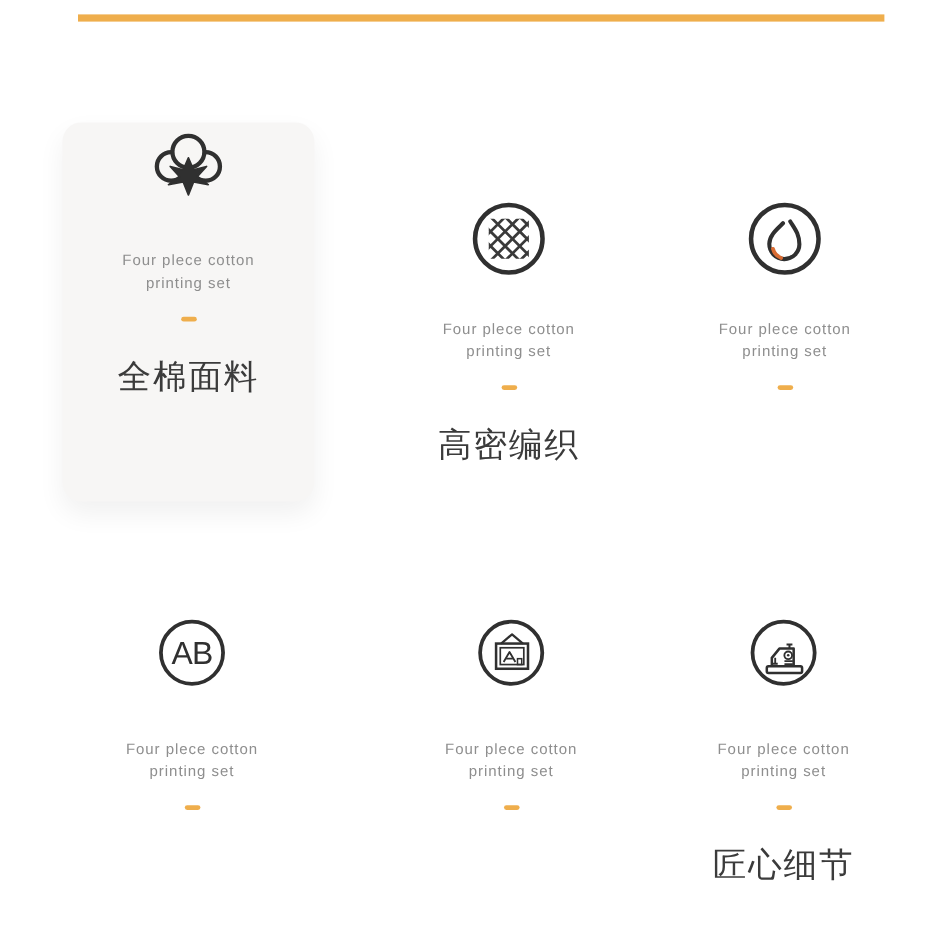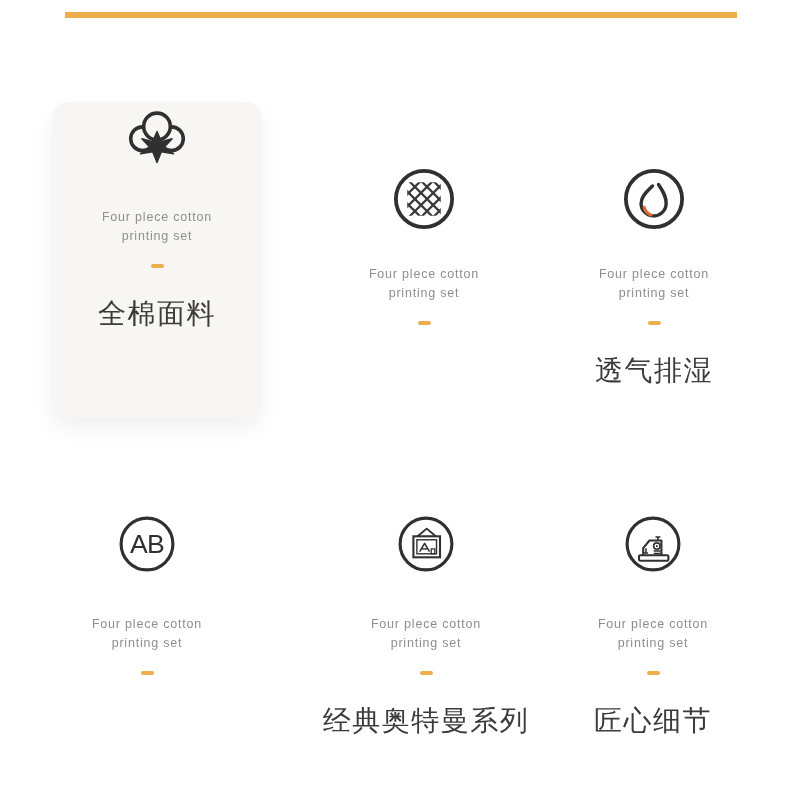--- a/index.html
+++ b/index.html
@@ -115,39 +115,39 @@
           <path d="M14 42 L58 86 M22 34 L66 78 M30 26 L74 70 M38 18 L82 62 M46 10 L90 54"></path>
           <path d="M14 58 L58 14 M22 66 L66 22 M30 74 L74 30 M38 82 L82 38 M46 90 L90 46"></path>
         </g>
       </svg>
     </span>
     <p class="caption">
       <span>Four plece cotton</span><br>
       <span>printing set</span>
     </p>
     <span class="dash"></span>
+    <h3 class="title">高密编织</h3>
   </section>
 
   <section class="feature row-top" style="left:524px; top:161px;">
     <span class="icon-wrap icon-lg">
       <svg viewBox="0 0 100 100" fill="none">
         <circle cx="50" cy="50" r="37" stroke="#303030" stroke-width="5"></circle>
         <path d="M56 31 C61 39 66 45 66 56 A16.5 16.5 0 1 1 33 55.5 C33 46 42 39 48 33" stroke="#303030" stroke-width="4.5" stroke-linecap="round"></path>
         <path d="M37 61 A14.5 14.5 0 0 0 46 71" stroke="#DA6C33" stroke-width="4.2" stroke-linecap="round"></path>
       </svg>
     </span>
     <p class="caption">
       <span>Four plece cotton</span><br>
       <span>printing set</span>
     </p>
     <span class="dash"></span>
-    <h3 class="title">透气排湿</h3>
   </section>
 
-  <section class="feature row-bottom" style="left:17px; top:509px;">
+  <section class="feature row-bottom" style="left:30px; top:509px;">
     <span class="icon-wrap icon-md">
       <svg viewBox="0 0 100 100" fill="none">
         <circle cx="50" cy="50" r="37" stroke="#303030" stroke-width="4.5"></circle>
         <text x="50" y="63" text-anchor="middle" font-size="38" letter-spacing="-1" fill="#303030" font-family="Liberation Sans, DejaVu Sans, sans-serif">AB</text>
       </svg>
     </span>
     <p class="caption">
       <span>Four plece cotton</span><br>
       <span>printing set</span>
     </p>
@@ -164,21 +164,20 @@
         <path d="M41 61 L48 49 L55 61" stroke="#303030" stroke-width="2.2" stroke-linejoin="round"></path>
         <path d="M44 57 L52 57" stroke="#303030" stroke-width="2"></path>
         <rect x="57.5" y="57" width="5" height="7" stroke="#303030" stroke-width="1.8"></rect>
       </svg>
     </span>
     <p class="caption">
       <span>Four plece cotton</span><br>
       <span>printing set</span>
     </p>
     <span class="dash"></span>
-    <h3 class="title">经典奥特曼系列</h3>
   </section>
 
   <section class="feature row-bottom" style="left:523px; top:509px;">
     <span class="icon-wrap icon-md">
       <svg viewBox="0 0 100 100" fill="none">
         <circle cx="50" cy="50" r="37" stroke="#303030" stroke-width="4.5"></circle>
         <rect x="30" y="66" width="42" height="8" rx="2" stroke="#303030" stroke-width="3"></rect>
         <path d="M36 66 V56 L45 45 H62 V66" stroke="#303030" stroke-width="3" stroke-linejoin="round"></path>
         <path d="M57 45 V40 M53.5 40 H60.5" stroke="#303030" stroke-width="2.4"></path>
         <circle cx="55.5" cy="53" r="4.6" stroke="#303030" stroke-width="2.2"></circle>

